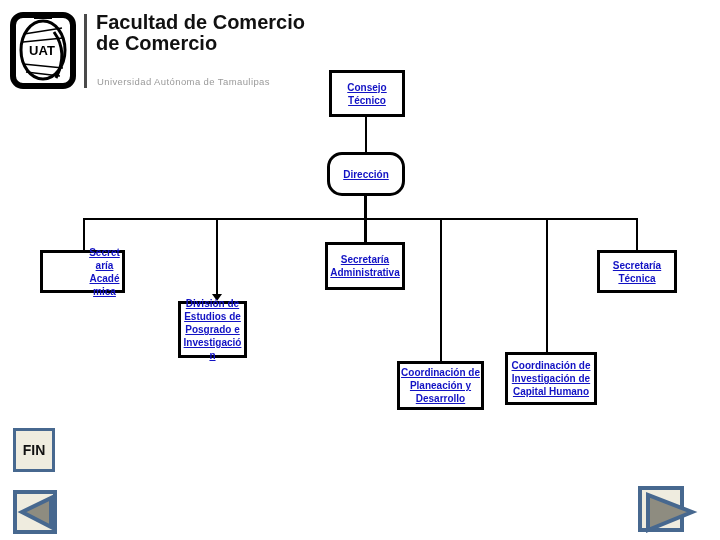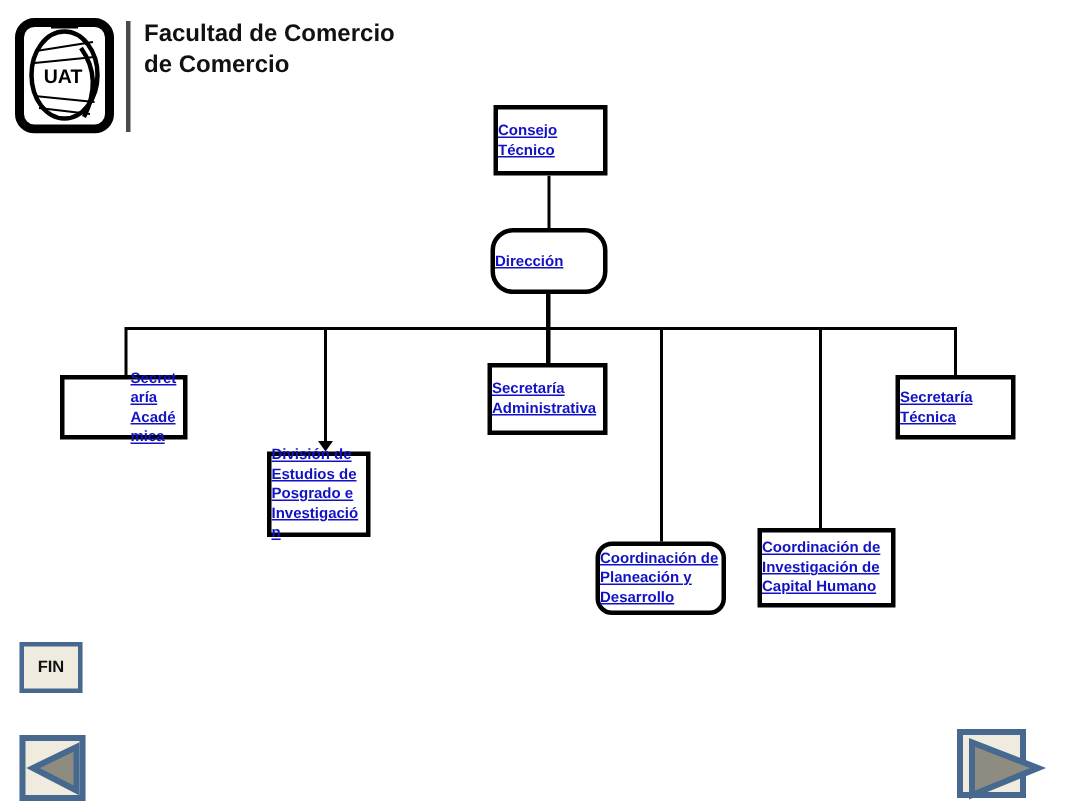--- a/index.html
+++ b/index.html
@@ -6,50 +6,50 @@
   #slide{
     position:relative;width:720px;height:540px;background:#ffffff;
     font-family:"Liberation Sans","DejaVu Sans",sans-serif;overflow:hidden;
   }
 
   
   .logo{position:absolute;left:10px;top:12px;width:66px;height:77px;}
   .hdr-sep{position:absolute;left:84px;top:14px;width:3px;height:74px;background:#4a4a4a;}
   .hdr-title{
     position:absolute;left:96px;top:12px;width:280px;
-    font-size:16px;font-weight:bold;color:#111;line-height:21px;letter-spacing:0px;
+    font-size:20px;font-weight:bold;color:#111;line-height:21px;letter-spacing:0px;
   }
   .hdr-sub{
     position:absolute;left:97px;top:76px;width:260px;
     font-size:9.5px;color:#9a9a9a;letter-spacing:0.4px;
   }
 
   
   .node{
     position:absolute;border:3px solid #000;background:#fff;
-    display:flex;align-items:center;justify-content:center;text-align:left;
+    display:flex;align-items:center;justify-content:center;text-align:center;
     box-sizing:border-box;overflow:visible;
   }
   .node a{
     display:block;color:#1212c4;font-weight:bold;font-size:10px;line-height:13px;
     text-decoration:underline;overflow-wrap:break-word;width:100%;cursor:pointer;
   }
   .conn{position:absolute;background:#000;}
   .arrowhead{
     position:absolute;width:0;height:0;
     border-left:5px solid transparent;border-right:5px solid transparent;
     border-top:7px solid #000;
   }
 
   
   .fin-btn{
-    position:absolute;left:13px;top:428px;width:42px;height:34px;
+    position:absolute;left:13px;top:428px;width:42px;height:44px;
     background:#efecdf;border:3px solid #47688f;box-sizing:border-box;
     display:flex;align-items:center;justify-content:center;
-    font-size:11px;font-weight:bold;color:#111;cursor:pointer;
+    font-size:14px;font-weight:bold;color:#111;cursor:pointer;
   }
   .nav-btn{
     position:absolute;background:#efecdf;border:4px solid #47688f;
     box-sizing:border-box;cursor:pointer;overflow:visible;
   }
   .nav-btn svg{position:absolute;left:0;top:0;overflow:visible;}
 </style>
 </head>
 <body>
 
@@ -61,20 +61,21 @@
     <path d="M14 22 L52 16 M13 30 L53 26 M13 52 L53 56 M16 60 L50 64" stroke="#000" stroke-width="1.5" fill="none"></path>
     <path d="M24 6 L42 6" stroke="#000" stroke-width="2"></path>
     <path d="M44 20 C54 34 54 50 46 66" stroke="#000" stroke-width="3" fill="none"></path>
     <text x="32" y="43" font-size="13" font-weight="bold" font-family="Liberation Sans, sans-serif" text-anchor="middle" fill="#000">UAT</text>
   </svg>
   <div class="hdr-sep"></div>
   <div class="hdr-title">
     <div>Facultad de Comercio</div>
     <div>de Comercio</div>
   </div>
+  <div class="hdr-sub">Universidad Autónoma de Tamaulipas</div>
 
   <div class="conn" style="left:365px;top:117px;width:2px;height:36px;"></div>
   <div class="conn" style="left:364px;top:195px;width:3px;height:25px;"></div>
   <div class="conn" style="left:83px;top:218px;width:555px;height:2px;"></div>
   <div class="conn" style="left:83px;top:220px;width:2px;height:30px;"></div>
   <div class="conn" style="left:216px;top:220px;width:2px;height:75px;"></div>
   <div class="arrowhead" style="left:212px;top:294px;"></div>
   <div class="conn" style="left:364px;top:220px;width:3px;height:23px;"></div>
   <div class="conn" style="left:440px;top:220px;width:2px;height:141px;"></div>
   <div class="conn" style="left:546px;top:220px;width:2px;height:132px;"></div>
@@ -97,21 +98,21 @@
   </div>
 
   <div class="node" style="left:597px;top:250px;width:80px;height:43px;">
     <a>Secretaría Técnica</a>
   </div>
 
   <div class="node" style="left:178px;top:301px;width:69px;height:57px;">
     <a>División de Estudios de Posgrado e Investigación</a>
   </div>
 
-  <div class="node" style="left:397px;top:361px;width:87px;height:49px;border-radius:11px;">
+  <div class="node" style="left:397px;top:361px;width:87px;height:49px;">
     <a>Coordinación de Planeación y Desarrollo</a>
   </div>
 
   <div class="node" style="left:505px;top:352px;width:92px;height:53px;">
     <a>Coordinación de Investigación de Capital Humano</a>
   </div>
 
   <div class="fin-btn">FIN</div>
 
   <div class="nav-btn" style="left:13px;top:490px;width:44px;height:44px;">

